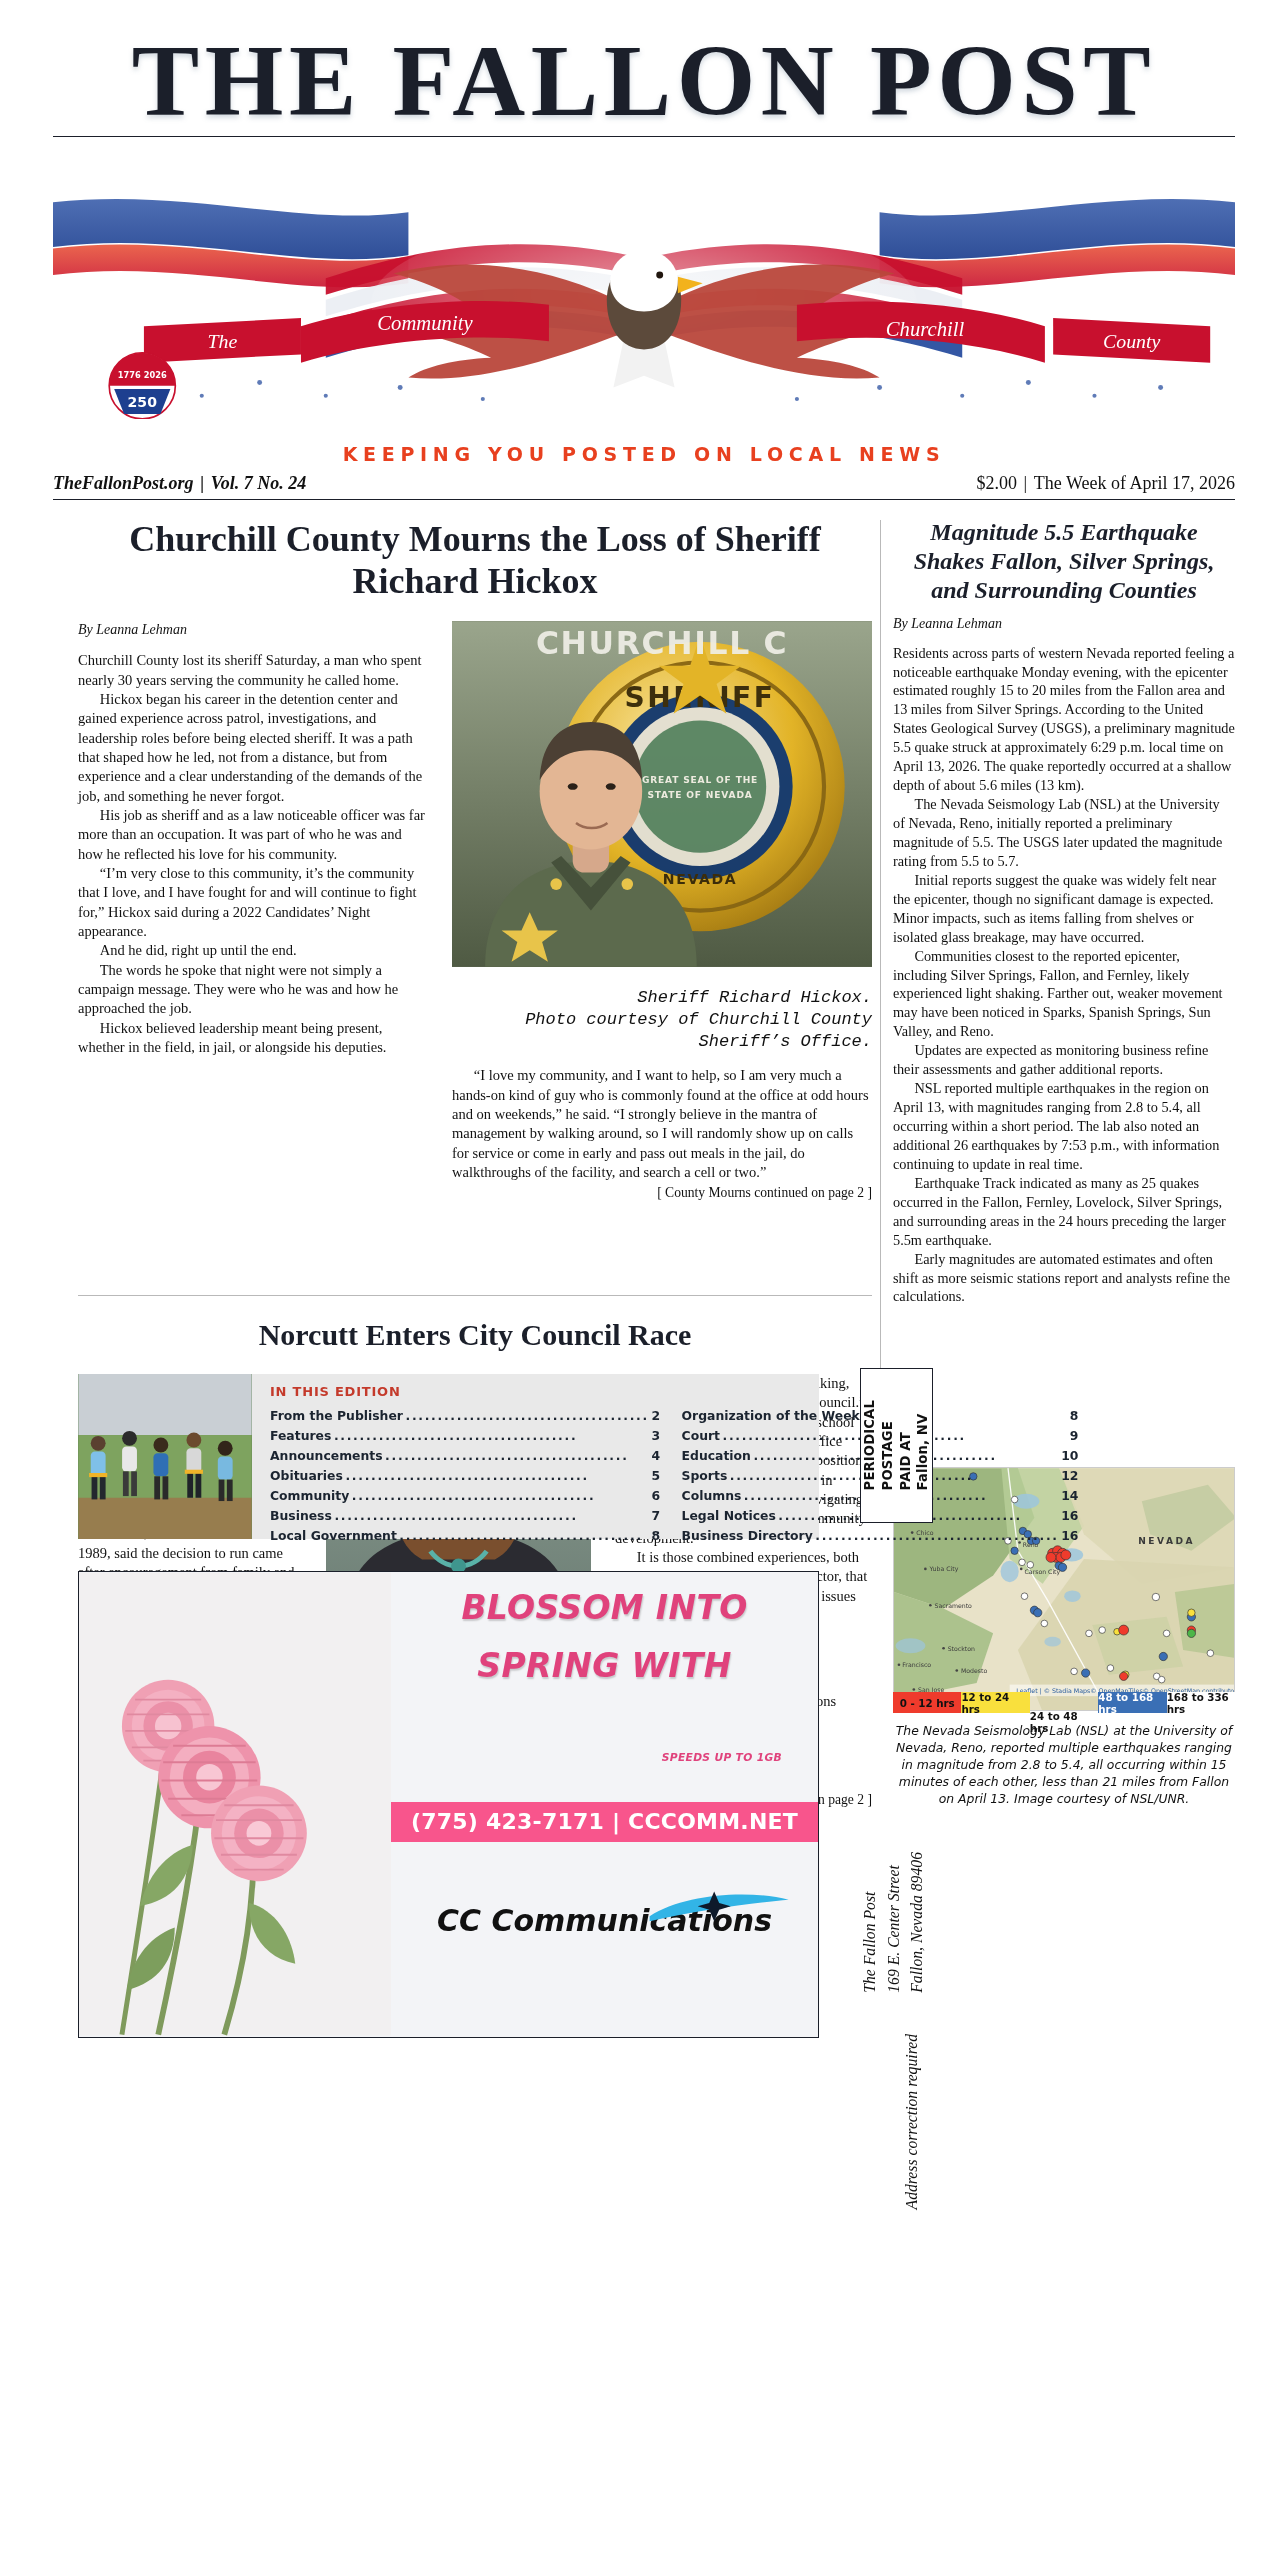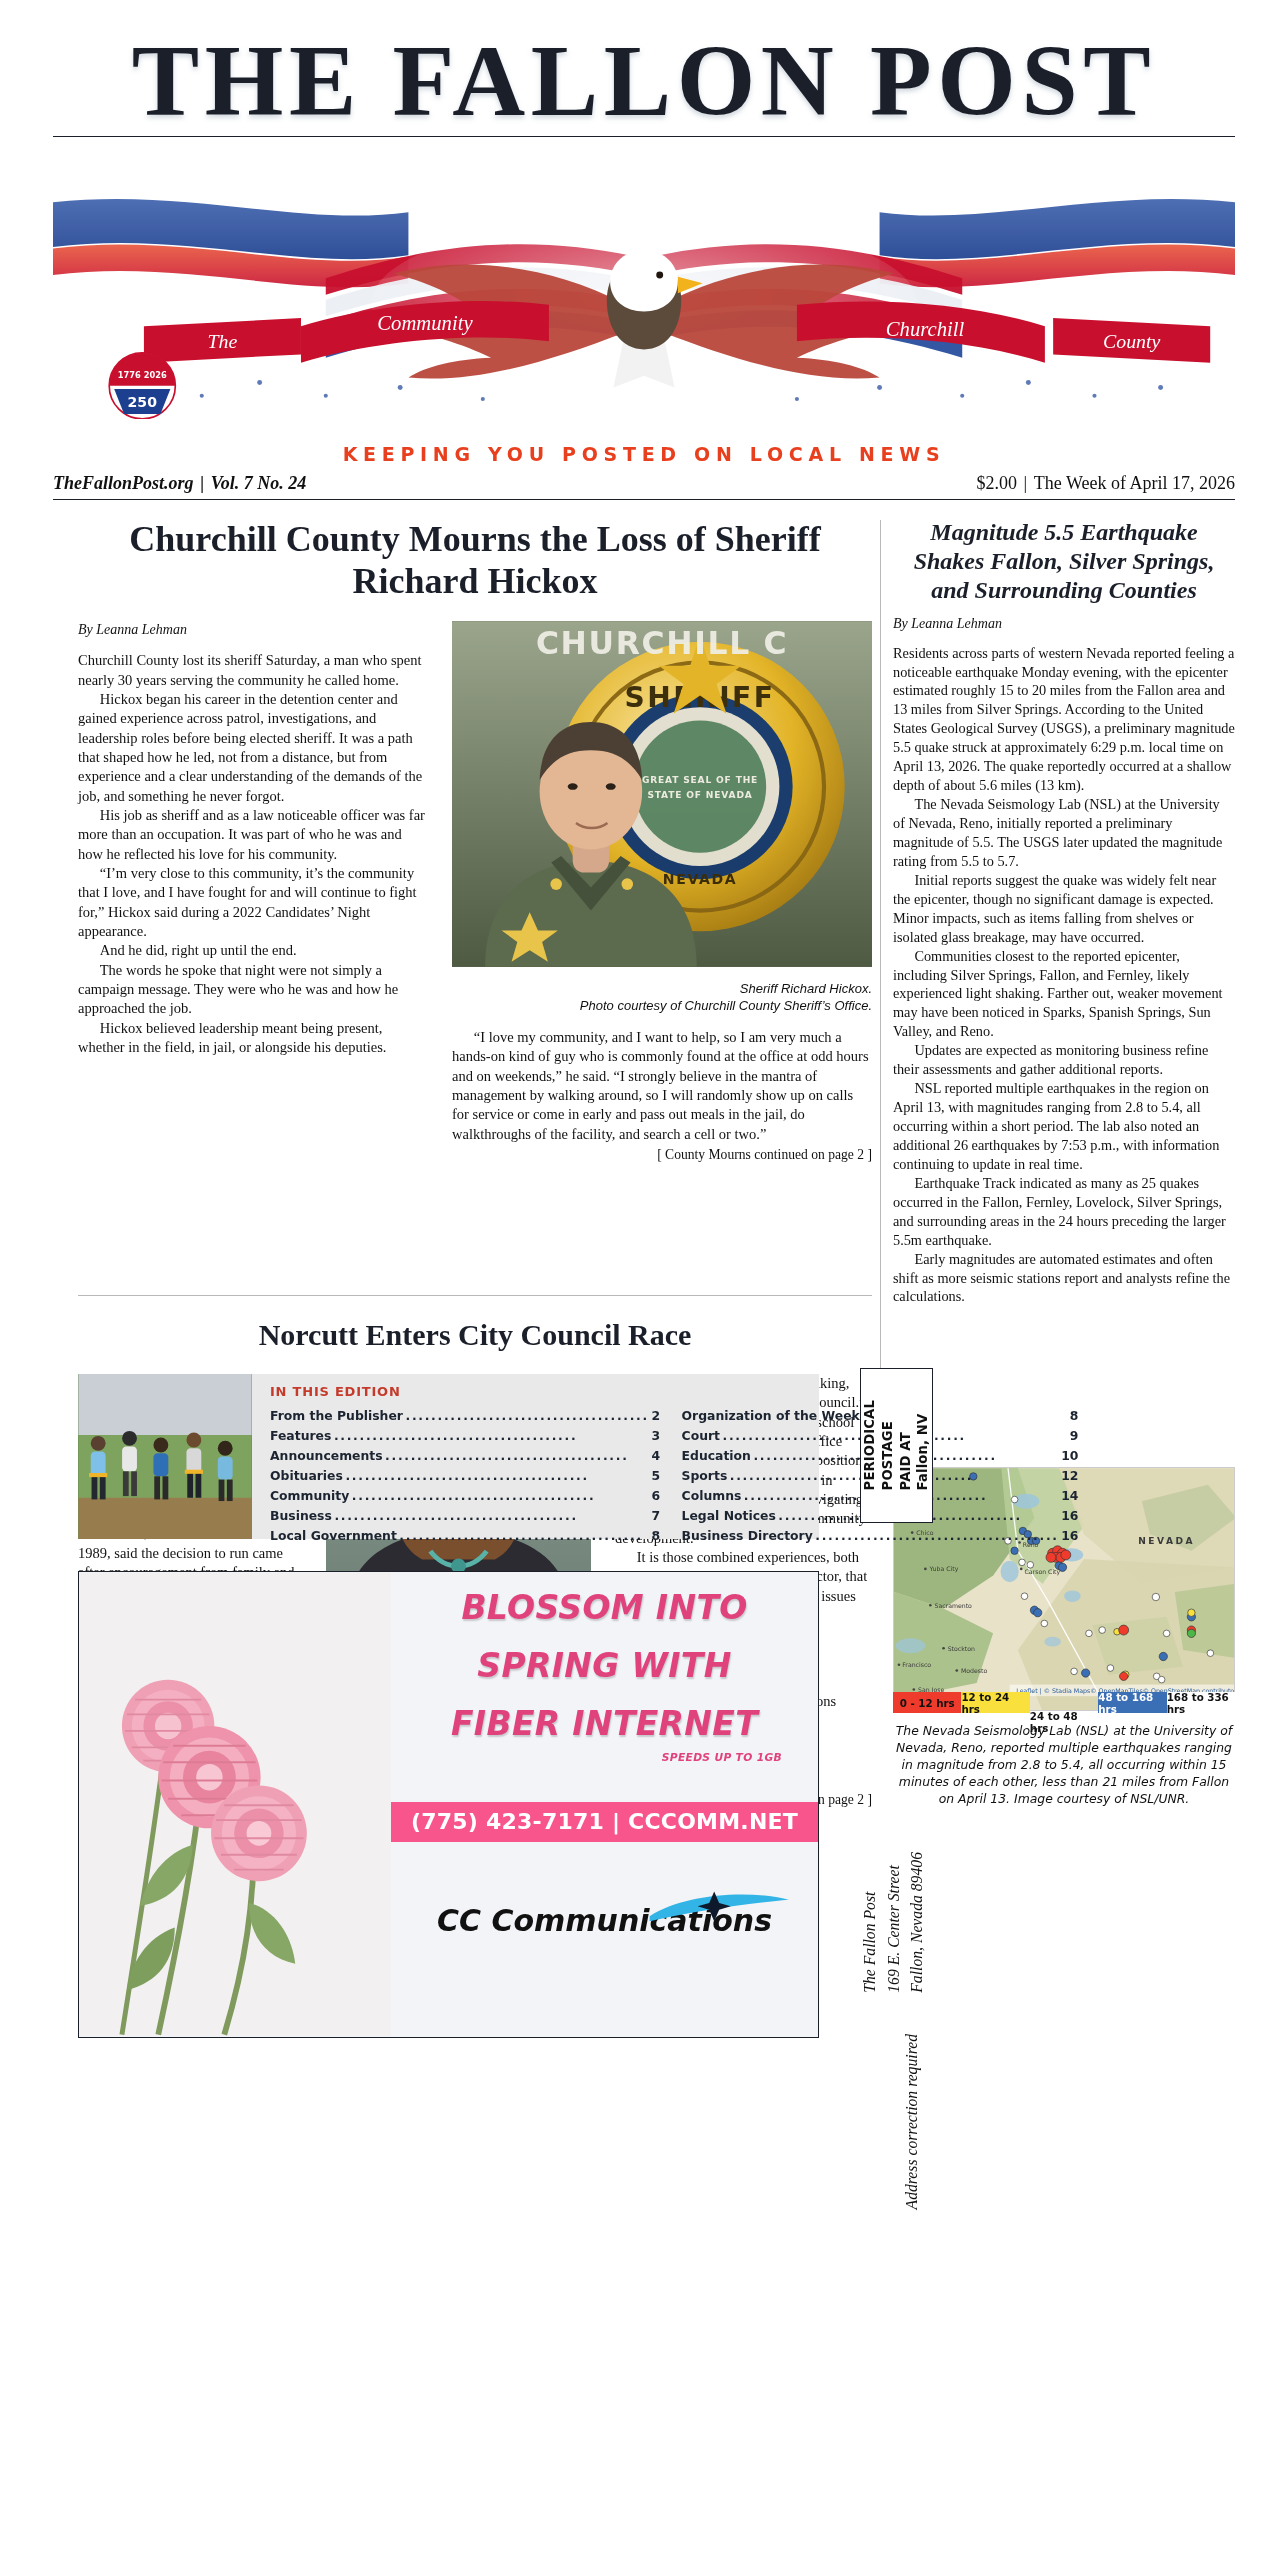--- a/index.html
+++ b/index.html
@@ -82,21 +82,21 @@
 
   .lead-flow { position:relative; }
   .lead-colA { position:absolute; left:0; top:0; width:347px; font-size:14.5px; line-height:1.335; text-align:left; }
   .lead-colB { position:absolute; left:374px; top:0; width:420px; font-size:14.5px; line-height:1.335; text-align:left; }
   .lead-colA p, .lead-colB p { margin:0; text-indent:1.5em; }
   .lead-colA p.first, .lead-colB p.first { text-indent:0; }
 
   .photo {
     background:#6b7360; position:relative; overflow:hidden;
   }
-  .caption { font-family:Liberation Sans, sans-serif; font-style:italic; font-size:13px; line-height:1.3; text-align:right; margin-top:14px; }
+  .caption { font-family:Liberation Mono, monospace; font-style:italic; font-size:17px; line-height:1.3; text-align:right; margin-top:20px; }
   .caption-c { text-align:center; }
   .jumpline { font-size:13.6px; text-align:right; margin-top:1.7px; }
 
   
   .rail { position:absolute; left:840px; top:10px; width:342px; }
   h2.railhead {
     font-family:"Liberation Serif", serif; font-weight:700; font-style:italic;
     font-size:24px; line-height:1.2; text-align:center; margin:0 0 11.6px 0; color:#1b1f2a;
   }
   .railbody { font-size:14.3px; line-height:1.325; text-align:left; }
@@ -789,21 +789,20 @@
             <path d="M-42,-34 L42,-34"></path>
               <path d="M-30,44 L30,44"></path>
           </g>
         </g>
       </svg>
     </div>
 
     <div class="ad-right">
       <div class="ad-line" style="position:absolute;left:0;right:0;top:15px;">BLOSSOM INTO</div>
       <div class="ad-line" style="position:absolute;left:0;right:0;top:73px;">SPRING WITH</div>
-      <div class="ad-line" style="position:absolute;left:0;right:0;top:131px;">FIBER INTERNET</div>
       <div class="ad-speeds" style="position:absolute;left:0;right:0;top:179px;">SPEEDS UP TO 1GB</div>
       <div class="ad-band" style="top:230px;">(775) 423-7171  |  CCCOMM.NET</div>
       <div class="ad-logo" style="top:331px;">
         <span>CC Communications</span>
         <svg width="149" height="40" viewBox="0 0 180 48" style="position:absolute;right:26.5px;top:-15px;">
           <path d="M8,34 C50,6 130,2 176,14 C134,18 68,26 8,40 Z" fill="#32b4e6"></path>
           <polygon points="86,4 92,18 106,22 92,26 86,40 80,26 66,22 80,18" fill="#0e1a2b"></polygon>
         </svg>
       </div>
     </div>

